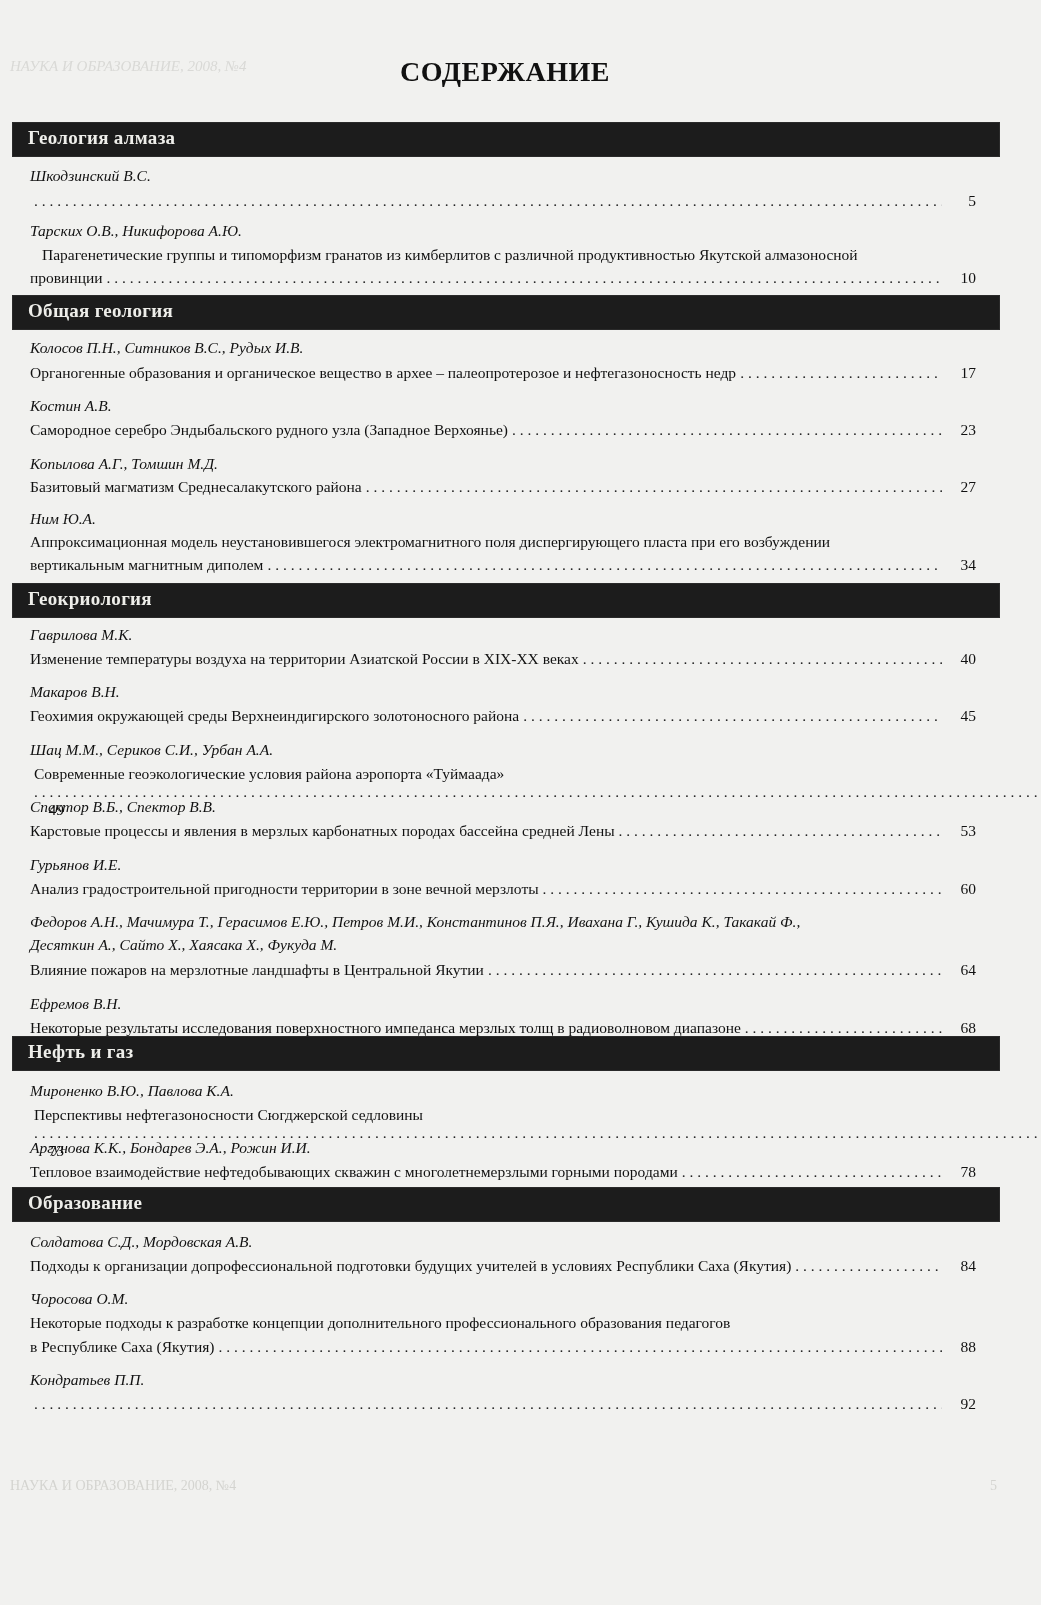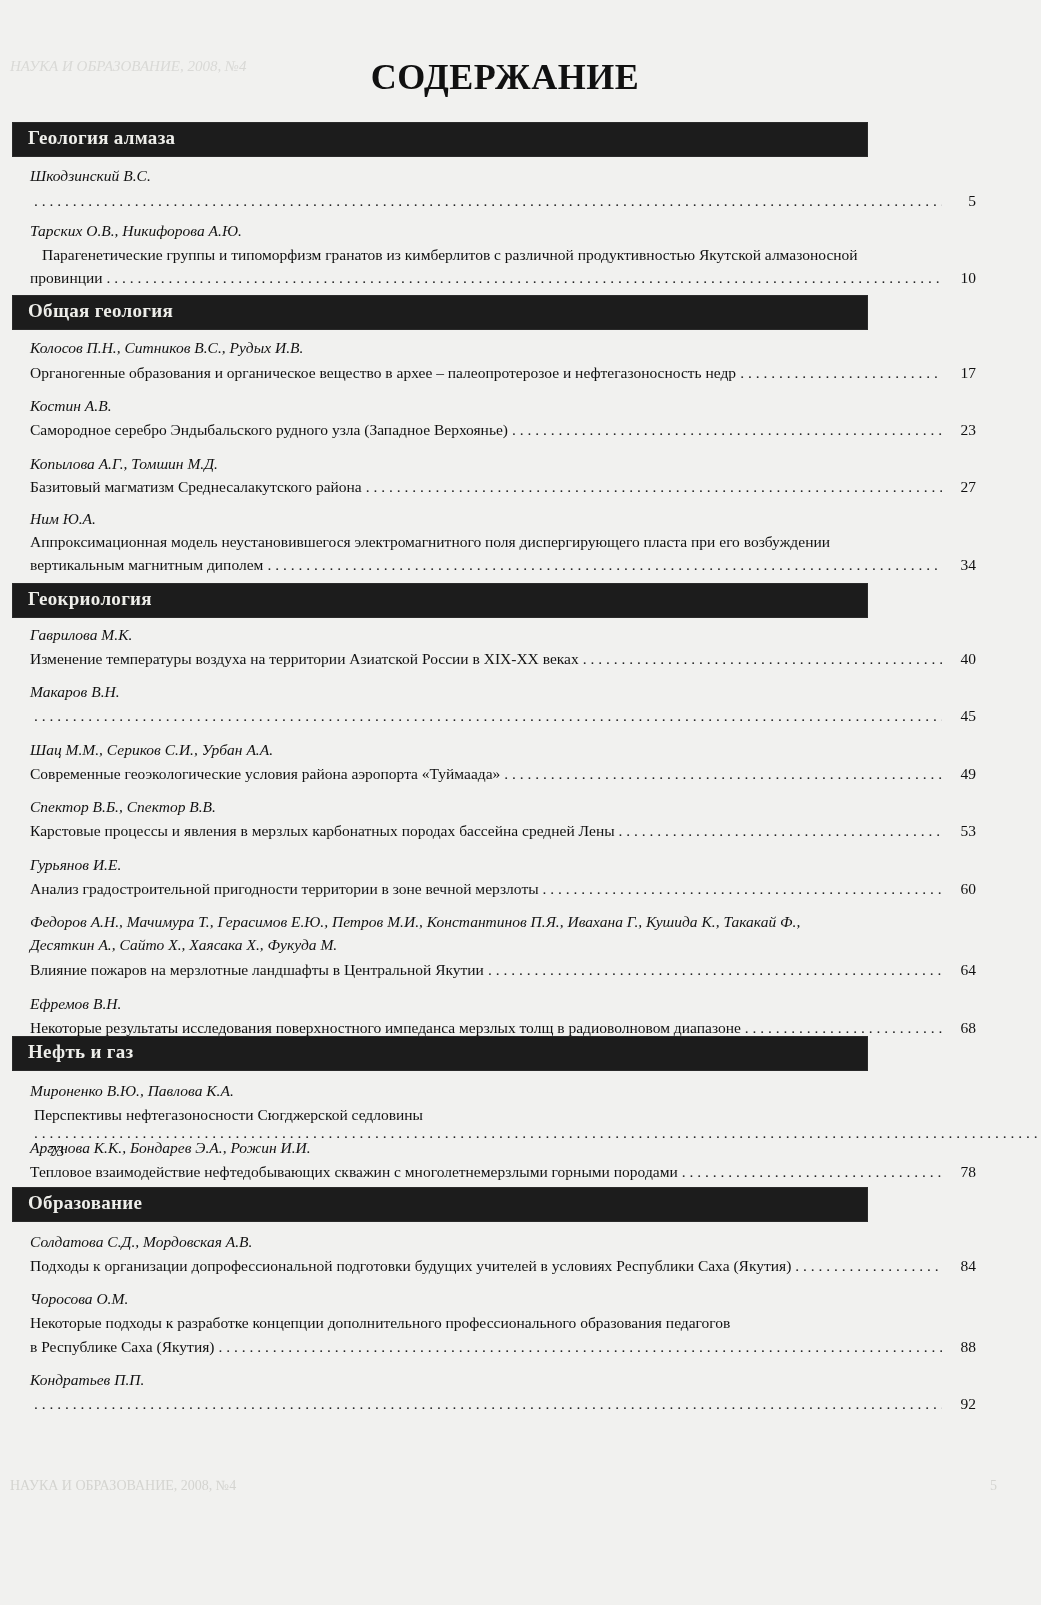--- a/index.html
+++ b/index.html
@@ -6,24 +6,24 @@
   body {
     width:1041px; height:1605px; position:relative; overflow:hidden;
     background:#f1f1ef;
     font-family:"Liberation Serif","DejaVu Serif",serif;
     color:#111;
   }
   .bleed { position:absolute; color:#d9d9d6; font-size:15px; white-space:nowrap; pointer-events:none; }
   .bleed.it { font-style:italic; }
   .title {
     position:absolute; left:0; width:1010px; top:56px; text-align:center;
-    font-weight:bold; font-size:36px; letter-spacing:0.5px; color:#111;
+    font-weight:bold; font-size:28px; letter-spacing:0.5px; color:#111;
   }
   .bar {
-    position:absolute; left:12px; width:856px; height:35px;
+    position:absolute; left:12px; width:988px; height:35px;
     background:#1c1c1c;
     box-shadow: inset 0 0 0 1px #2a2a2a;
   }
   .bar span {
     position:absolute; left:16px; top:5px; color:#eeeeea;
     font-weight:bold; font-size:19px; letter-spacing:0.3px;
   }
   .author {
     position:absolute; left:30px; font-style:italic; font-size:15.5px; white-space:nowrap;
   }
@@ -101,25 +101,26 @@
   <span>Геокриология</span>
 </div>
 <div class="author" style="top:626px;">Гаврилова М.К.</div>
 <div class="line" style="top:650px;">
   <span class="txt">Изменение температуры воздуха на территории Азиатской России в XIX-XX веках</span>
   <span class="dots"></span>
   <span class="pg">40</span>
 </div>
 <div class="author" style="top:683px;">Макаров В.Н.</div>
 <div class="line" style="top:707px;">
+  <span class="txt">Геохимия окружающей среды Верхнеиндигирского золотоносного района</span>
   <span class="dots"></span>
   <span class="pg">45</span>
 </div>
 <div class="author" style="top:741px;">Шац М.М., Сериков С.И., Урбан А.А.</div>
-<div class="line" style="top:765px;">
+<div class="line" style="top:765px;flex-direction:column;">
   <span class="txt">Современные геоэкологические условия района аэропорта «Туймаада»</span>
   <span class="dots"></span>
   <span class="pg">49</span>
 </div>
 <div class="author" style="top:798px;">Спектор В.Б., Спектор В.В.</div>
 <div class="line" style="top:822px;">
   <span class="txt">Карстовые процессы и явления в мерзлых карбонатных породах бассейна средней Лены</span>
   <span class="dots"></span>
   <span class="pg">53</span>
 </div>

